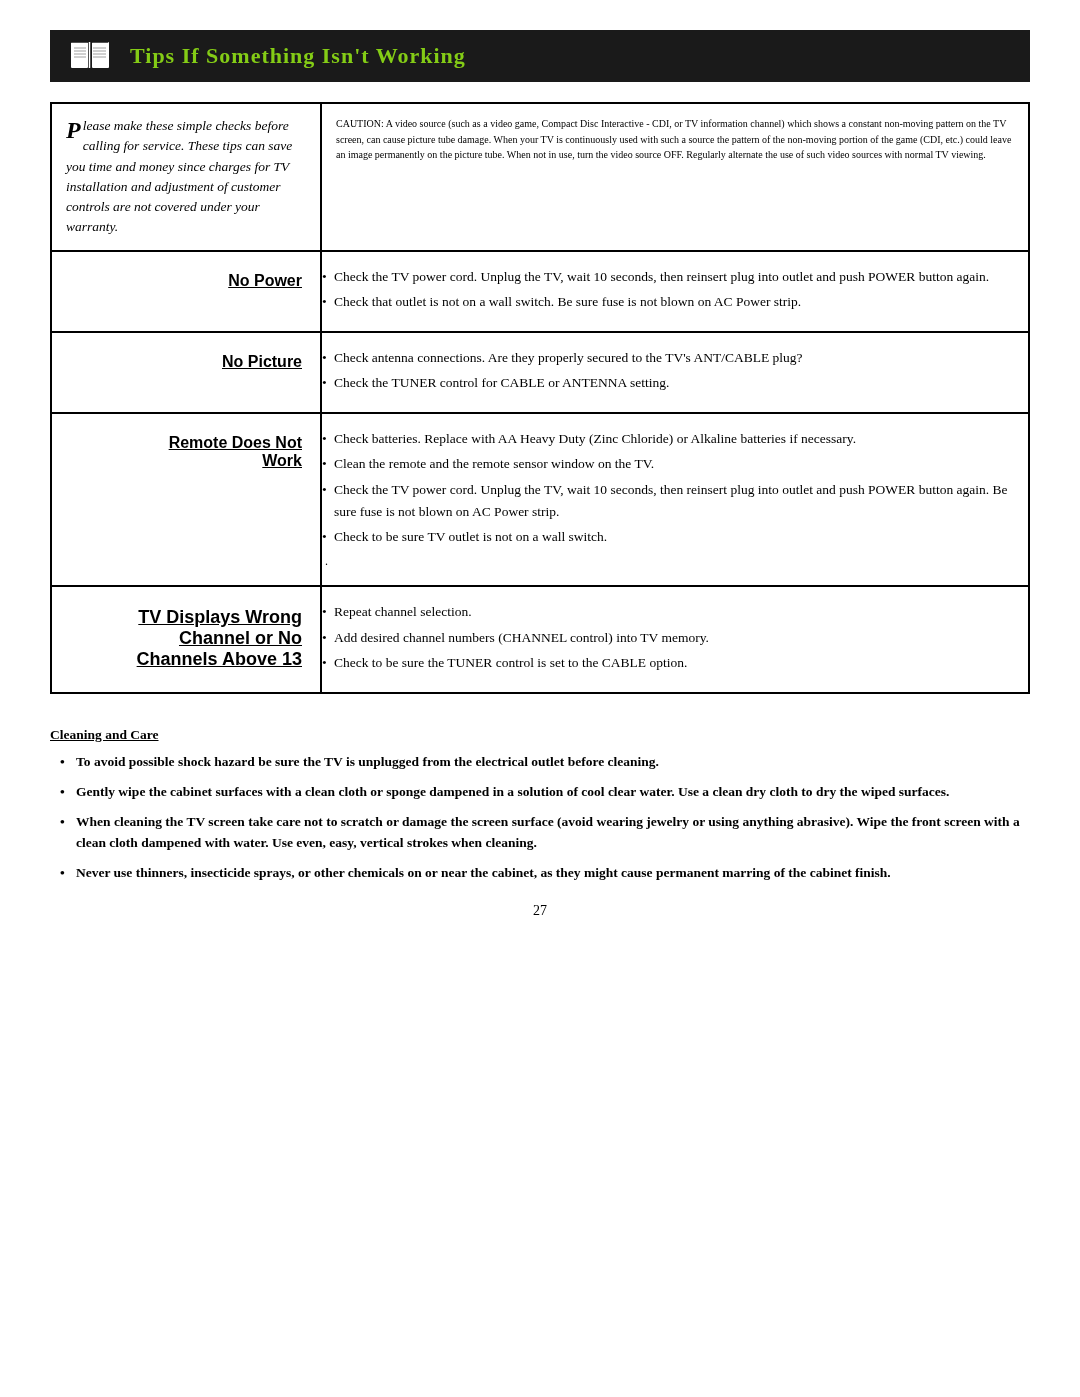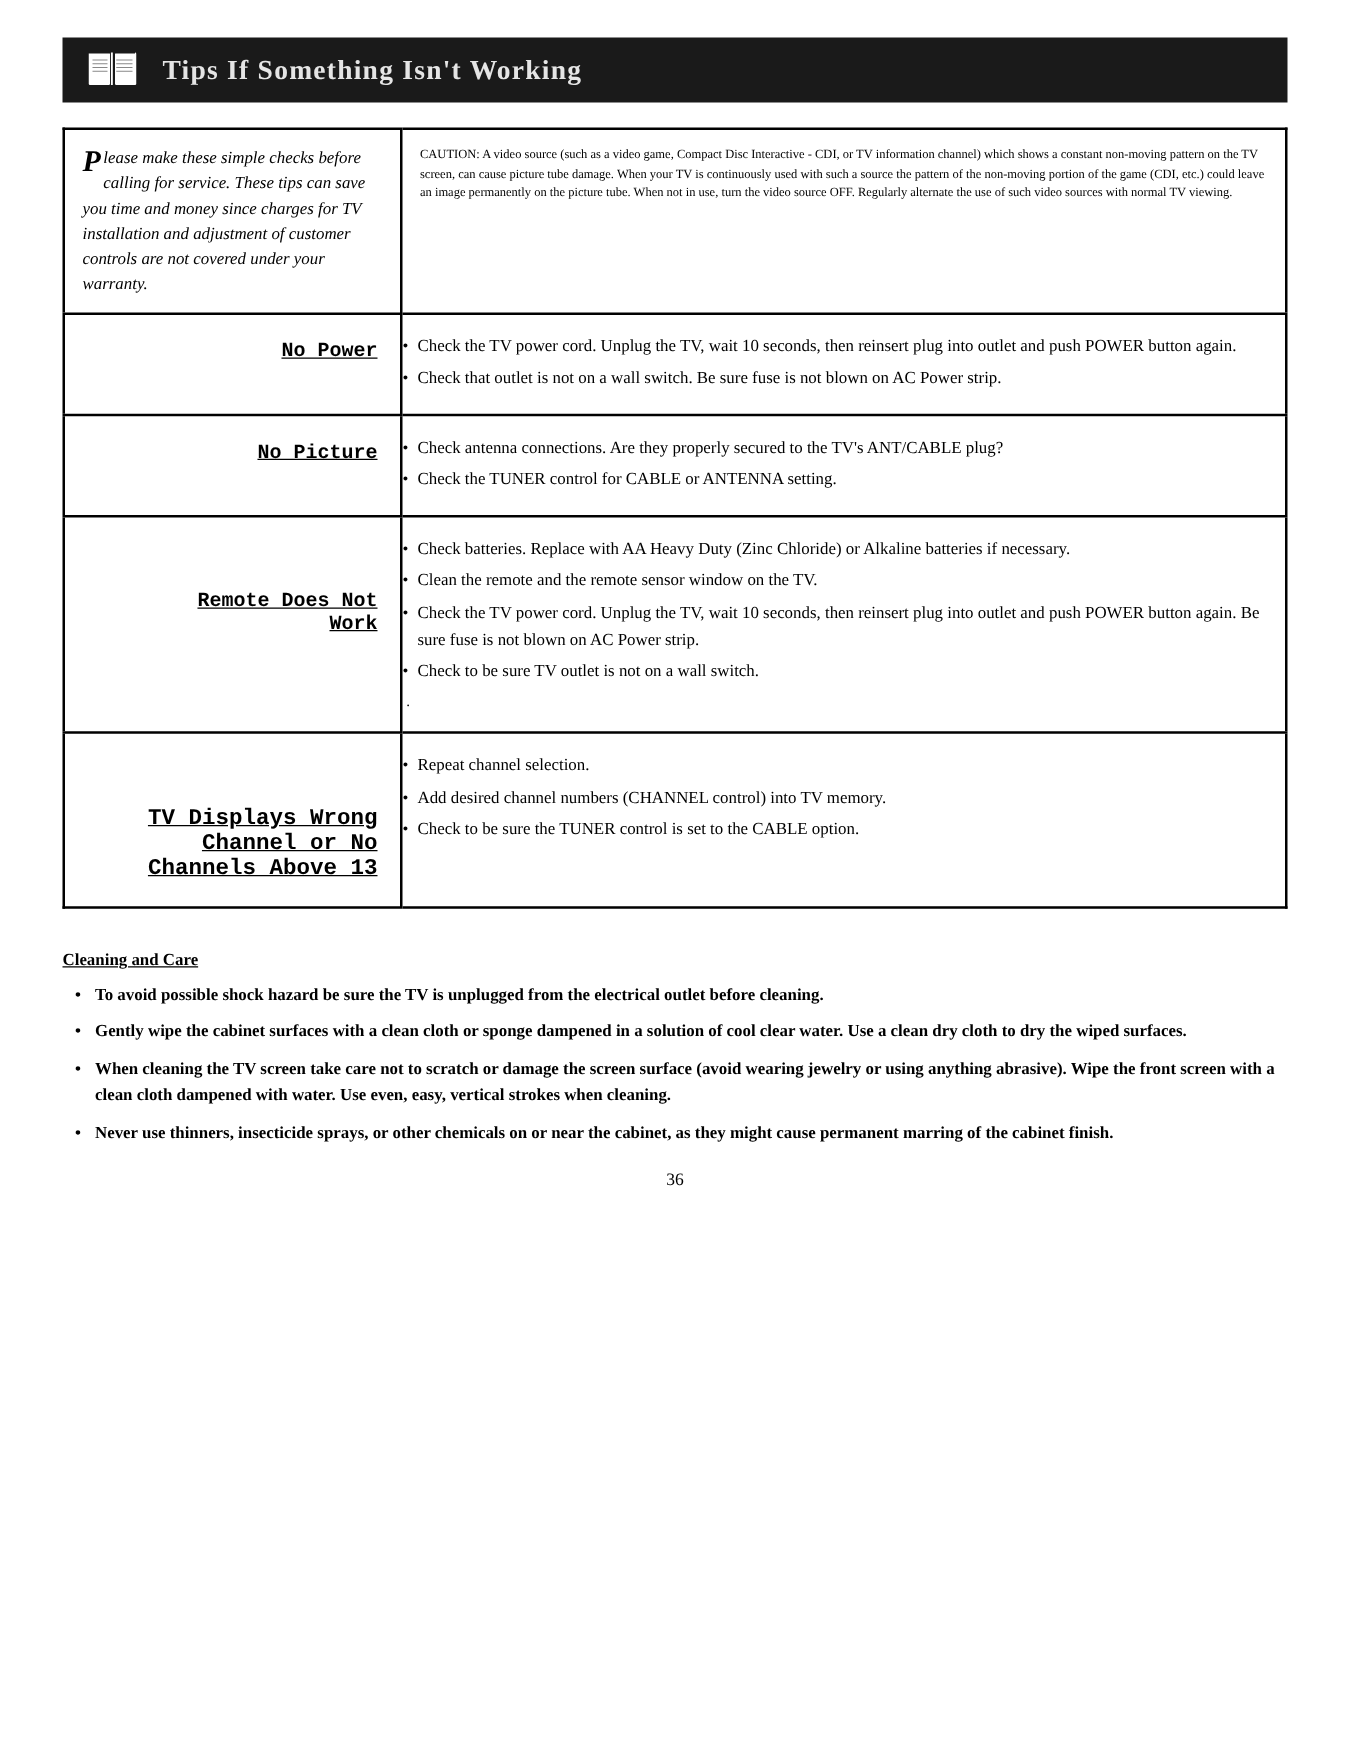--- a/index.html
+++ b/index.html
@@ -11,21 +11,21 @@
       width: 1080px;
       min-height: 1397px;
       padding: 30px 50px 40px 50px;
     }
 
     
     .page-header {
       display: flex;
       align-items: center;
       background: #1a1a1a;
-      color: #e5e5e5;
+      color: #84cc16;
       padding: 10px 20px;
       margin-bottom: 20px;
     }
     .book-icon {
       width: 40px;
       height: 32px;
       margin-right: 20px;
       flex-shrink: 0;
     }
     .header-title {
@@ -83,22 +83,21 @@
       width: 270px;
       text-align: right;
       padding: 20px 18px 20px 10px;
       border-right: 2px solid #000 !important;
       vertical-align: middle;
     }
     .section-label {
       font-size: 16px;
       font-weight: bold;
       text-decoration: underline;
-      font-family: Liberation Mono, monospace;
-      margin-top: 38px;
+      font-family: Liberation Sans, sans-serif;
     }
     .section-label.large {
       font-size: 18px;
     }
     .bullets-cell {
       padding: 14px 0;
       font-size: 13.5px;
       line-height: 1.6;
       vertical-align: middle;
     }
@@ -257,13 +256,13 @@
 <div class="bottom-section">
   <span class="cleaning-title">Cleaning and Care</span>
   <ul>
     <li>To avoid possible shock hazard be sure the TV is unplugged from the electrical outlet before cleaning.</li>
     <li>Gently wipe the cabinet surfaces with a clean cloth or sponge dampened in a solution of cool clear water. Use a clean dry cloth to dry the wiped surfaces.</li>
     <li>When cleaning the TV screen take care not to scratch or damage the screen surface (avoid wearing jewelry or using anything abrasive). Wipe the front screen with a clean cloth dampened with water. Use even, easy, vertical strokes when cleaning.</li>
     <li>Never use thinners, insecticide sprays, or other chemicals on or near the cabinet, as they might cause permanent marring of the cabinet finish.</li>
   </ul>
 </div>
 
-<div class="page-number">36</div>
+<div class="page-number">27</div>
 
 </body></html>

